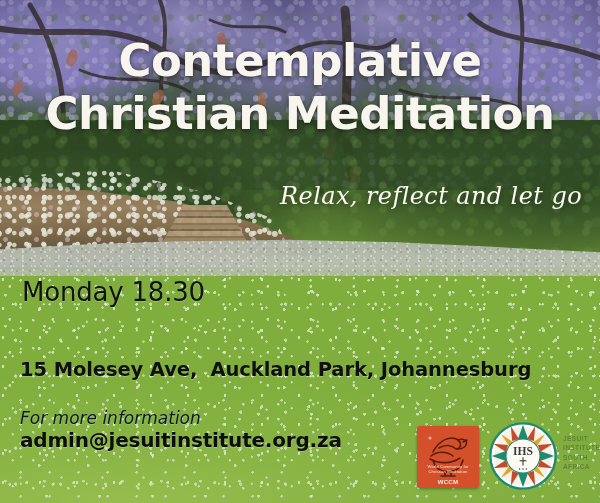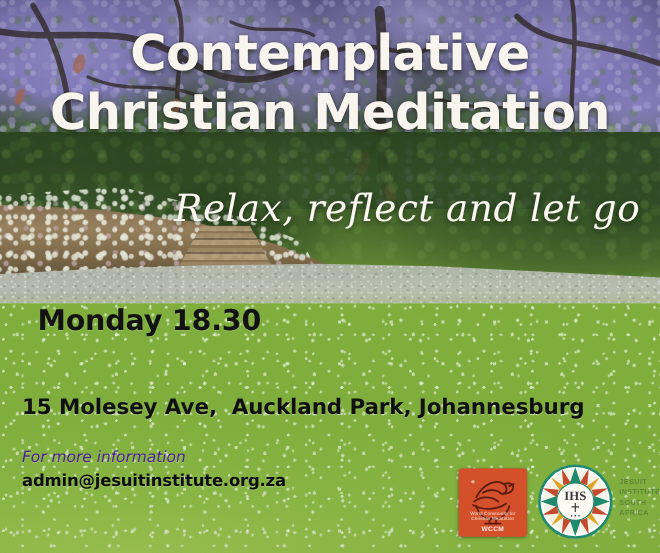--- a/index.html
+++ b/index.html
@@ -176,39 +176,40 @@
     position:absolute; left:0; right:0; top:26px;
     text-align:center;
   }
   .title-line {
     font-family:"DejaVu Sans", sans-serif;
     font-weight:700;
     color:#f8f5ee;
     letter-spacing:-0.5px;
     line-height:1.02;
     text-shadow:0 2px 5px rgba(20,22,18,.55), 0 0 2px rgba(30,30,25,.4);
+    margin-top:12px;
   }
   .title-1 { font-size:45px; }
   .title-2 { font-size:45px; margin-top:7px; }
 
   .tagline {
-    position:absolute; right:18px; top:170px;
+    position:absolute; right:18px; top:182px;
     font-family:"DejaVu Serif", serif;
     font-style:italic;
-    font-size:34px;
+    font-size:24px;
     color:#fbf8f2;
     letter-spacing:.4px;
     text-shadow:0 2px 6px rgba(10,20,8,.6);
     white-space:nowrap;
   }
 
   .when {
-    position:absolute; left:34px; top:277px;
-    font-family:"DejaVu Sans", sans-serif;
-    font-weight:700;
+    position:absolute; left:22px; top:277px;
+    font-family:"DejaVu Sans", sans-serif;
+    font-weight:400;
     font-size:26px;
     color:#121212;
     letter-spacing:-0.2px;
     text-shadow:0 1px 1px rgba(255,255,255,.22);
   }
   .when-sub {
     position:absolute; left:72px; top:306px;
     font-family:"DejaVu Sans", sans-serif;
     font-weight:700;
     font-style:italic;
@@ -226,29 +227,29 @@
     white-space:pre;
     letter-spacing:-0.1px;
     text-shadow:0 1px 1px rgba(255,255,255,.25);
     text-align:center;
   }
 
   .info-label {
     position:absolute; left:20px; top:408px;
     font-family:"DejaVu Sans", sans-serif;
     font-style:italic;
-    font-size:14px;
-    color:#4c1d95;
+    font-size:17px;
+    color:#0f172a;
     text-shadow:0 1px 1px rgba(255,255,255,.25);
   }
   .email {
     position:absolute; left:20px; top:428px;
     font-family:"DejaVu Sans", sans-serif;
     font-weight:700;
-    font-size:15px;
+    font-size:20px;
     color:#0d0d0d;
     letter-spacing:-0.2px;
     text-shadow:0 1px 1px rgba(255,255,255,.25);
   }
 
   
   .logos { position:absolute; left:417px; top:422px; width:200px; height:75px; }
 
   .wccm {
     position:absolute; left:0; top:4px;

